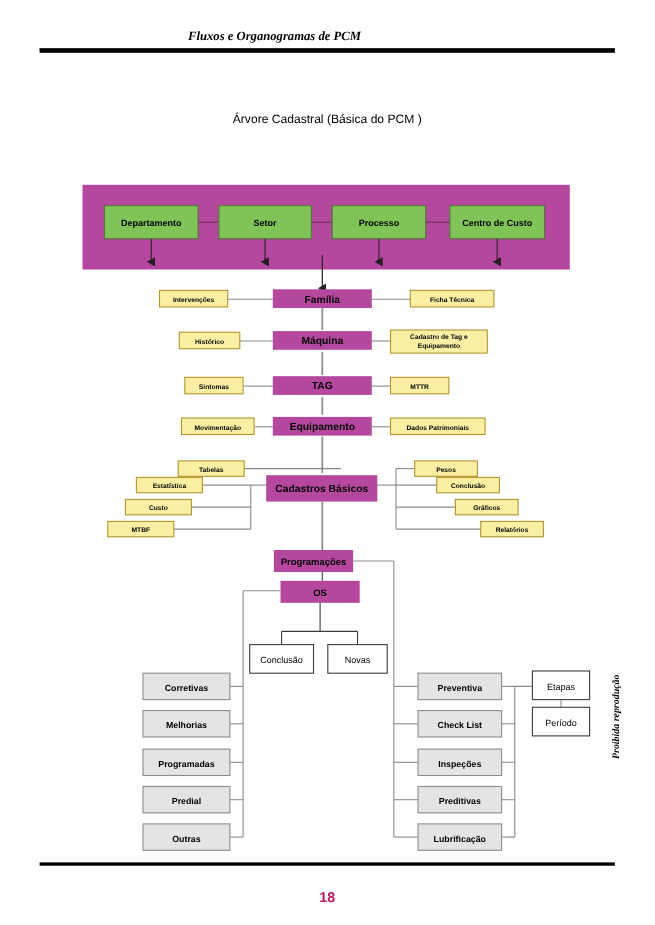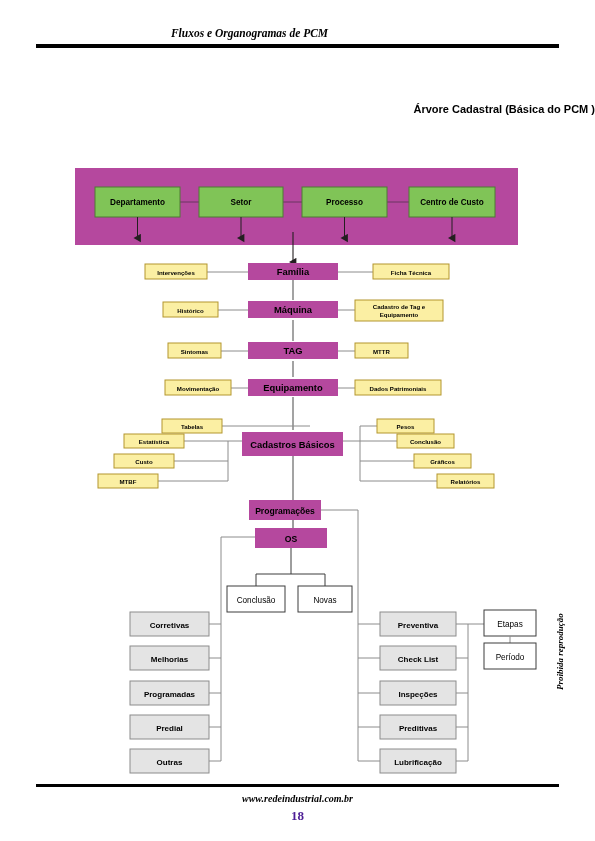--- a/index.html
+++ b/index.html
@@ -20,36 +20,36 @@
   }
   .hdr-rule{
     position:absolute;left:36px;top:44px;width:523px;height:3px;
     background:#000;border-top:1px solid #000;
   }
   .doc-title{
     position:absolute;left:0;top:64px;width:595px;text-align:center;
     font-size:11.5px;font-weight:bold;color:#e8191b;letter-spacing:.1px;
   }
   .doc-sub{
-    position:absolute;left:0;top:103px;width:595px;text-align:right;
-    font-size:11px;font-weight:bold;color:#000;
+    position:absolute;left:0;top:103px;width:595px;text-align:center;
+    font-size:11px;font-weight:normal;color:#000;
   }
 
   
   .ftr-rule{
     position:absolute;left:36px;top:784px;width:523px;height:3px;background:#000;
   }
   .ftr-url{
     position:absolute;left:0;top:793px;width:595px;text-align:center;
     font-family:"Liberation Serif", serif;font-style:italic;font-weight:bold;
     font-size:10px;color:#000;
   }
   .ftr-page{
     position:absolute;left:0;top:808px;width:595px;text-align:center;
-    font-family:Liberation Serif, serif;font-weight:bold;font-size:13px;color:#4c1d95;
+    font-family:Liberation Sans, sans-serif;font-weight:bold;font-size:13px;color:#be185d;
   }
   .side-note{
     position:absolute;left:555px;top:690px;width:120px;
     transform:rotate(-90deg);transform-origin:0 0;
     font-family:"Liberation Serif", serif;font-style:italic;font-weight:bold;
     font-size:9px;color:#000;white-space:nowrap;
   }
 
   
   svg.diagram{position:absolute;left:0;top:0;width:595px;height:841px;}
@@ -324,16 +324,15 @@
     </g>
     <line x1="510" y1="636" x2="510" y2="643" stroke="#8C8C8C" stroke-width="1"></line>
     <g>
       <rect x="484" y="643" width="52" height="26" fill="#FFFFFF" stroke="#3C3C3C" stroke-width="1"></rect>
       <text class="lbl lbl-white" x="510" y="660">Período</text>
     </g>
   </svg>
 
   <div class="side-note">Proibida reprodução</div>
   <div class="ftr-rule"></div>
-  <div class="ftr-url">www.redeindustrial.com.br</div>
   <div class="ftr-page">18</div>
 
 </div>
 
 </body></html>

